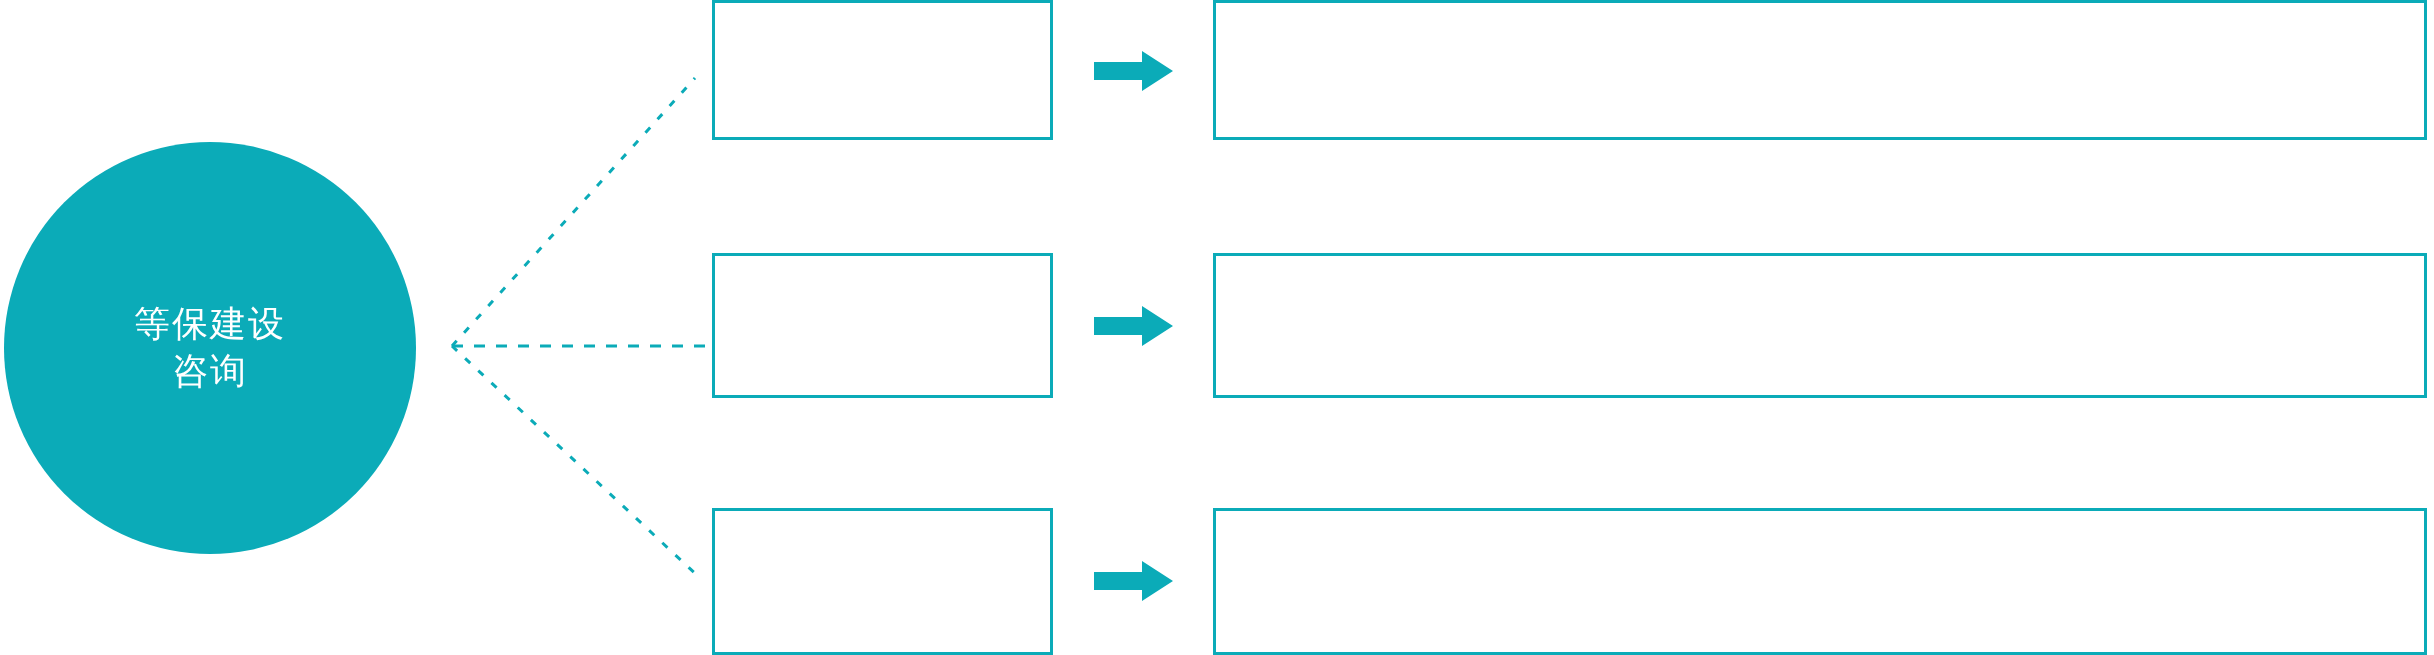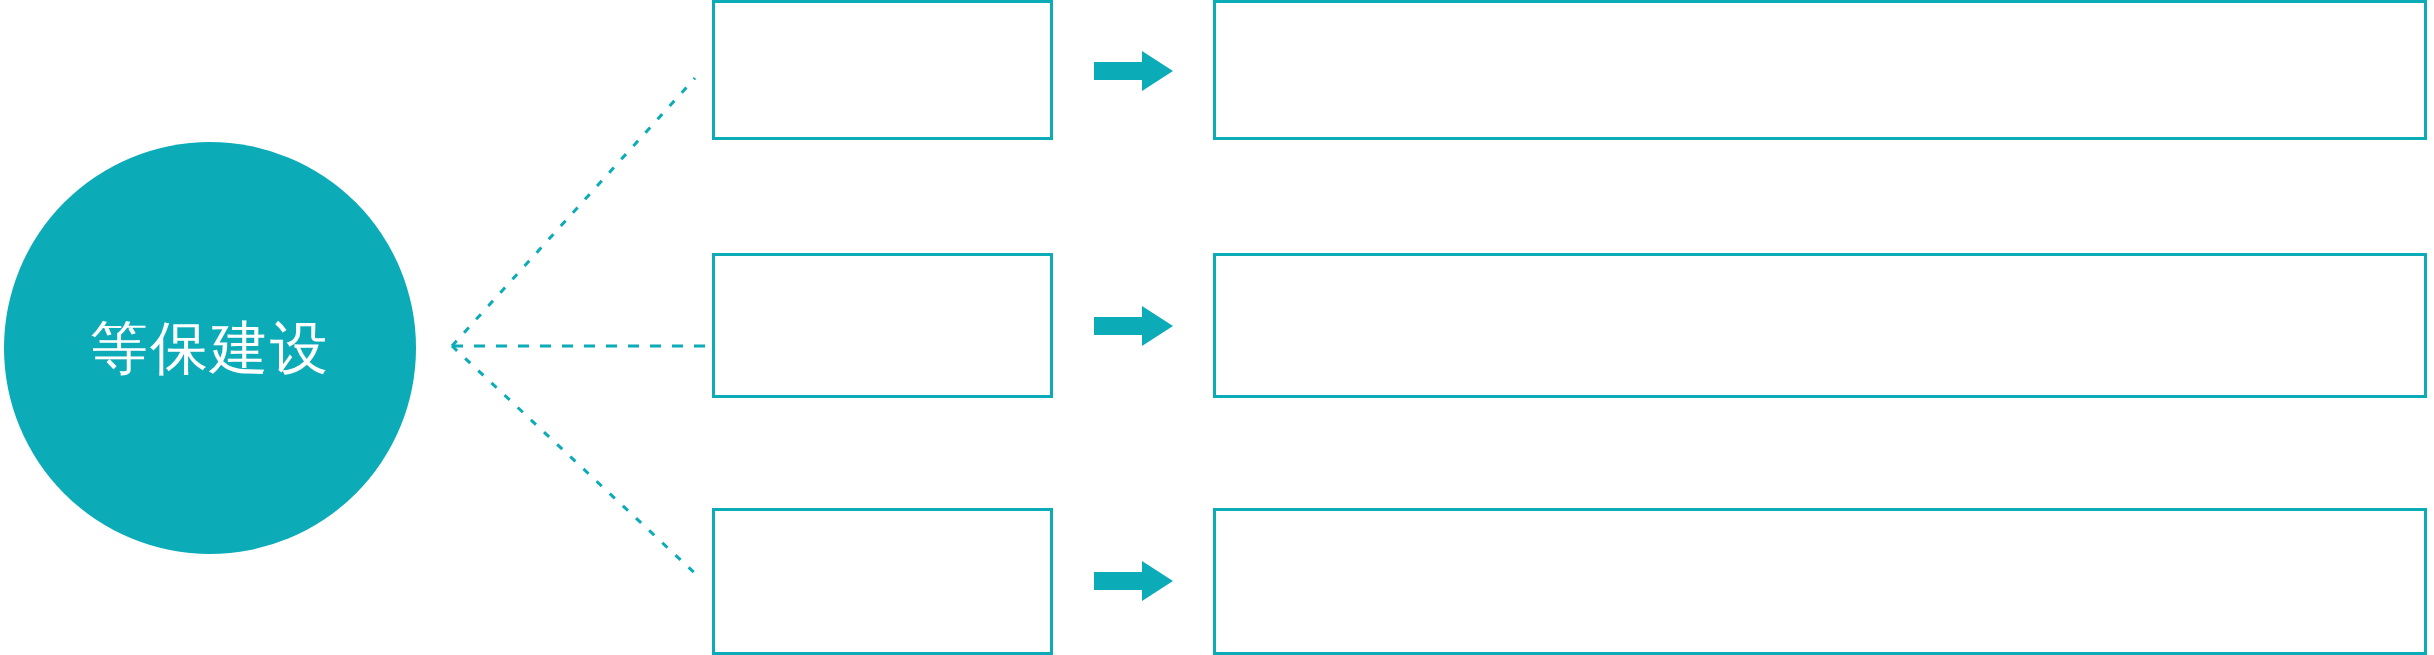--- a/index.html
+++ b/index.html
@@ -26,21 +26,21 @@
     border-radius:50%;
     background:var(--teal,#0BABB8);
     display:flex;
     flex-direction:column;
     align-items:center;
     justify-content:center;
     box-sizing:border-box;
   }
   .hub-line{
     color:#ffffff;
-    font-size:58px;
+    font-size:36px;
     line-height:1.30;
     letter-spacing:2px;
     font-weight:400;
     white-space:nowrap;
     text-align:center;
   }
 
   
   #connectors{
     position:absolute;
@@ -86,20 +86,21 @@
   #row-2 .arrow{top:306px;}
   #row-3 .arrow{top:561px;}
 </style>
 </head>
 <body>
 
 <div id="canvas" style="background: rgb(255, 255, 255);">
 
   <div id="hub-circle">
     <div class="hub-line" style="color: rgb(255, 255, 255);">等保建设</div>
+    <div class="hub-line" style="color: rgb(255, 255, 255);">咨询</div>
   </div>
 
   <svg id="connectors" viewBox="0 0 2434 655" preserveAspectRatio="none" xmlns="http://www.w3.org/2000/svg">
     <line x1="452" y1="346" x2="695" y2="78" stroke="#0BABB8" stroke-width="3" stroke-dasharray="7 11" stroke-linecap="butt"></line>
     <line x1="452" y1="346" x2="705" y2="346" stroke="#0BABB8" stroke-width="3" stroke-dasharray="11 11" stroke-linecap="butt"></line>
     <line x1="452" y1="346" x2="700" y2="578" stroke="#0BABB8" stroke-width="3" stroke-dasharray="7 11" stroke-linecap="butt"></line>
   </svg>
 
   <div class="row" id="row-1">
     <div class="box box-left" style="border-color: rgb(11, 171, 184);">

